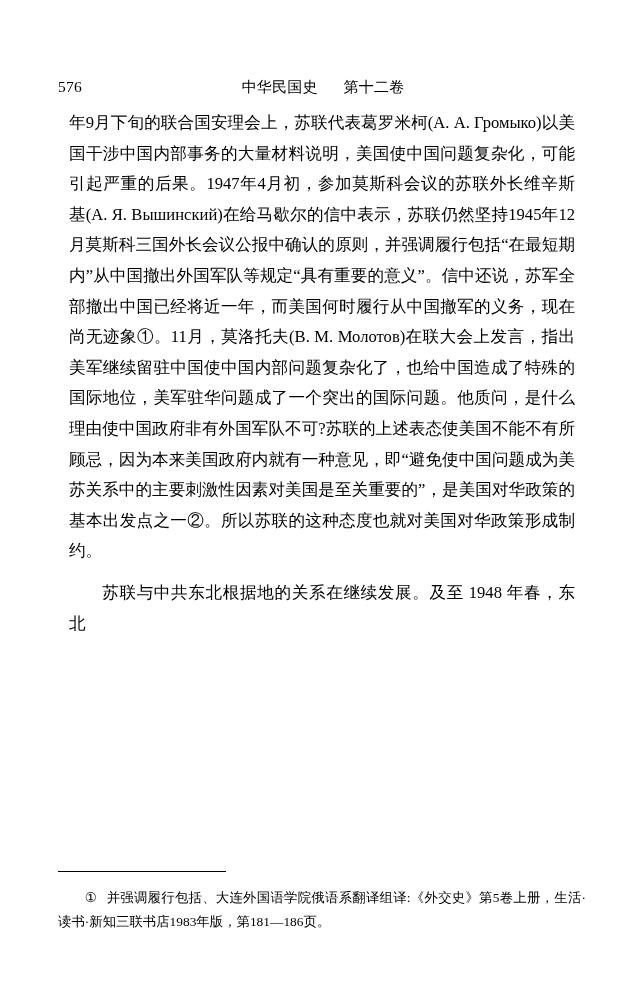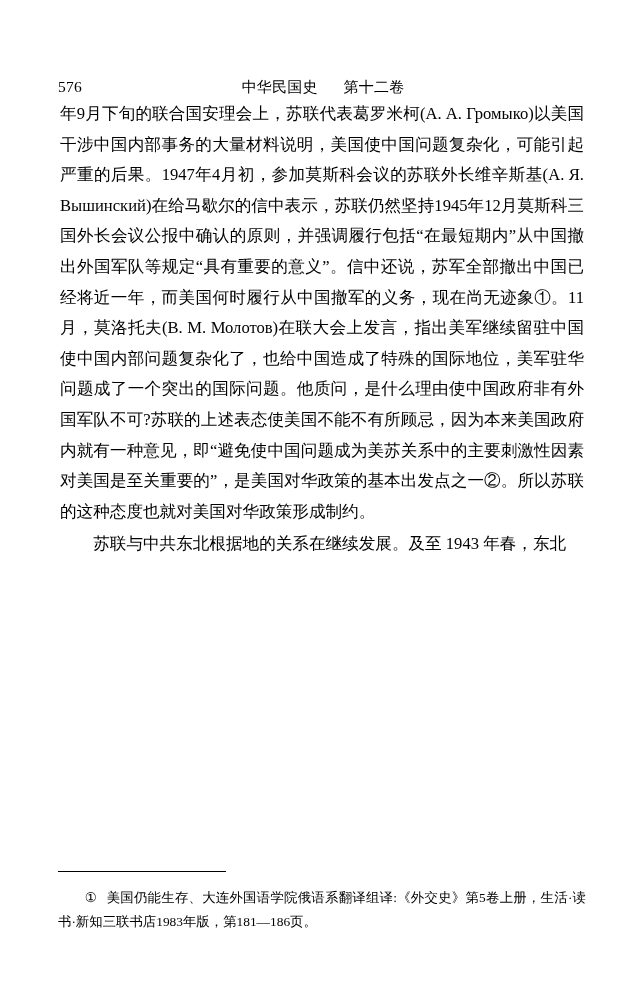--- a/index.html
+++ b/index.html
@@ -43,21 +43,21 @@
     display: inline-block;
     width: 18px;
   }
   .body-text {
     font-size: 16.6px;
     line-height: 30.6px;
     text-align: justify;
     text-justify: inter-character;
   }
   .body-text p {
-    margin: 2px;
+    margin: 11px;
   }
   .body-text p.indent {
     text-indent: 2em;
   }
   .footnotes {
     position: absolute;
     left: 58px;
     right: 58px;
     bottom: 56px;
   }
@@ -93,24 +93,24 @@
     <div class="folio">576</div>
     <div class="running-title">
       <span>中华民国史</span>
       <span class="rt-gap"></span>
       <span>第十二卷</span>
     </div>
   </div>
 
   <div class="body-text">
     <p>年9月下旬的联合国安理会上，苏联代表葛罗米柯(А. А. Громыко)以美国干涉中国内部事务的大量材料说明，美国使中国问题复杂化，可能引起严重的后果。1947年4月初，参加莫斯科会议的苏联外长维辛斯基(А. Я. Вышинский)在给马歇尔的信中表示，苏联仍然坚持1945年12月莫斯科三国外长会议公报中确认的原则，并强调履行包括“在最短期内”从中国撤出外国军队等规定“具有重要的意义”。信中还说，苏军全部撤出中国已经将近一年，而美国何时履行从中国撤军的义务，现在尚无迹象①。11月，莫洛托夫(В. М. Молотов)在联大会上发言，指出美军继续留驻中国使中国内部问题复杂化了，也给中国造成了特殊的国际地位，美军驻华问题成了一个突出的国际问题。他质问，是什么理由使中国政府非有外国军队不可?苏联的上述表态使美国不能不有所顾忌，因为本来美国政府内就有一种意见，即“避免使中国问题成为美苏关系中的主要刺激性因素对美国是至关重要的”，是美国对华政策的基本出发点之一②。所以苏联的这种态度也就对美国对华政策形成制约。</p>
-    <p class="indent">苏联与中共东北根据地的关系在继续发展。及至 1943 年春，东北</p>
+    <p class="indent">苏联与中共东北根据地的关系在继续发展。及至 1948 年春，东北</p>
   </div>
 
   <div class="footnotes">
     <div class="fn-rule"></div>
     <p>
       <span class="marker">①</span>
-      <span>美国仍能生存、大连外国语学院俄语系翻译组译:《外交史》第5卷上册，生活·读书·新知三联书店1983年版，第181—186页。</span>
+      <span>并强调履行包括、大连外国语学院俄语系翻译组译:《外交史》第5卷上册，生活·读书·新知三联书店1983年版，第181—186页。</span>
     </p>
   </div>
 
 </div>
 
 </body></html>

